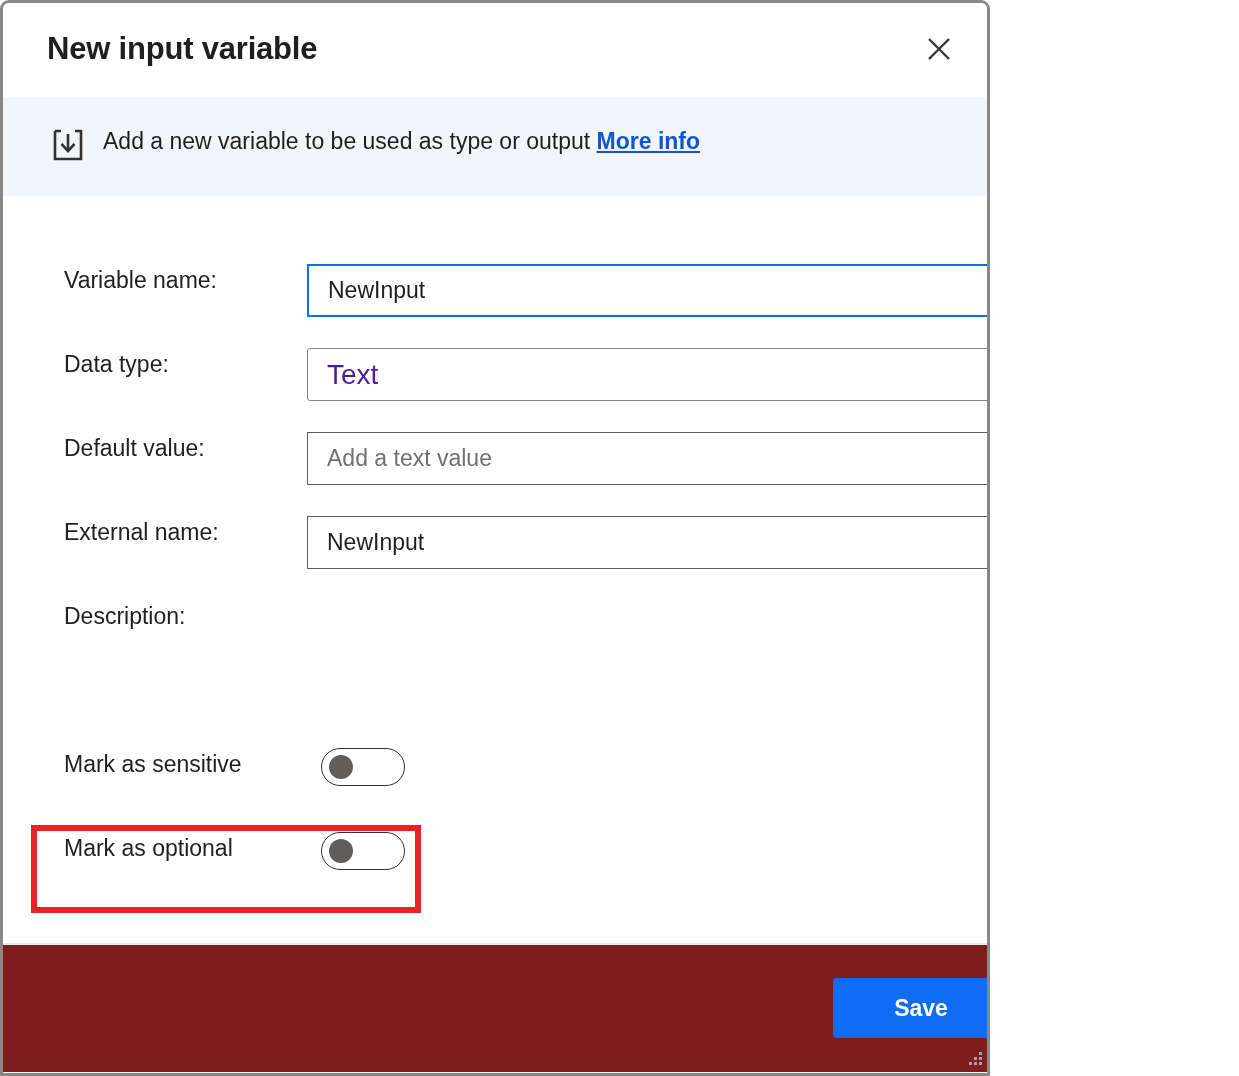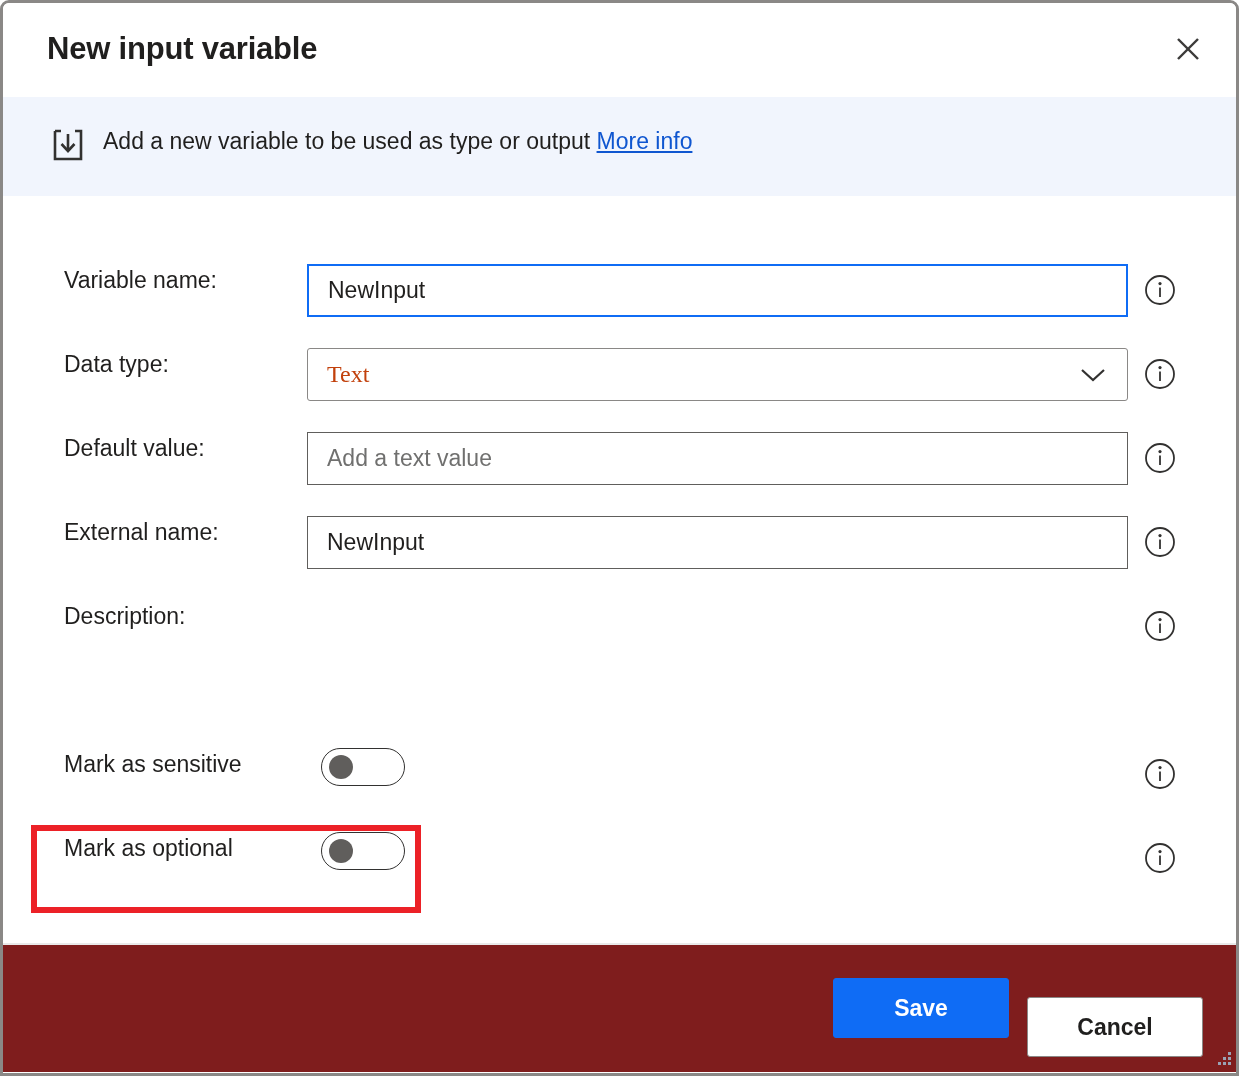--- a/index.html
+++ b/index.html
@@ -11,21 +11,21 @@
     width: 1239px;
     height: 1076px;
     font-family: "Liberation Sans", sans-serif;
     overflow: hidden;
   }
 
   
   .window {
     position: absolute;
     left: 0; top: 0;
-    width: 1239px;
+    width: 990px;
     height: 1076px;
     box-sizing: border-box;
     border: 3px solid #8a8886;
     border-top-left-radius: 9px;
     border-top-right-radius: 9px;
     background: #ffffff;
     overflow: hidden;
   }
 
   
@@ -80,20 +80,21 @@
     left: 100px;
     top: 31px;
     font-size: 23px;
     color: #201f1e;
     white-space: nowrap;
   }
   .banner-link {
     color: #0f56d0;
     text-decoration: underline;
     cursor: pointer;
+    font-weight: bold;
   }
 
   
   .form-area {
     position: relative;
     height: 747px;
     background: #ffffff;
   }
 
   .label {
@@ -135,25 +136,24 @@
     height: 53px;
     box-sizing: border-box;
     border: 1px solid #8a8886;
     border-radius: 3px;
     background: #ffffff;
     display: flex;
     align-items: center;
     cursor: pointer;
   }
   .select-value {
-    font-size: 24px;
-    color: #c2410c;
+    font-size: 28px;
+    color: #4c1d95;
     padding-left: 19px;
     flex: 1;
-    font-family: Liberation Serif, serif;
   }
   .chev {
     padding-right: 20px;
     display: flex;
     align-items: center;
   }
 
   .textarea-field {
     position: absolute;
     left: 304px;

